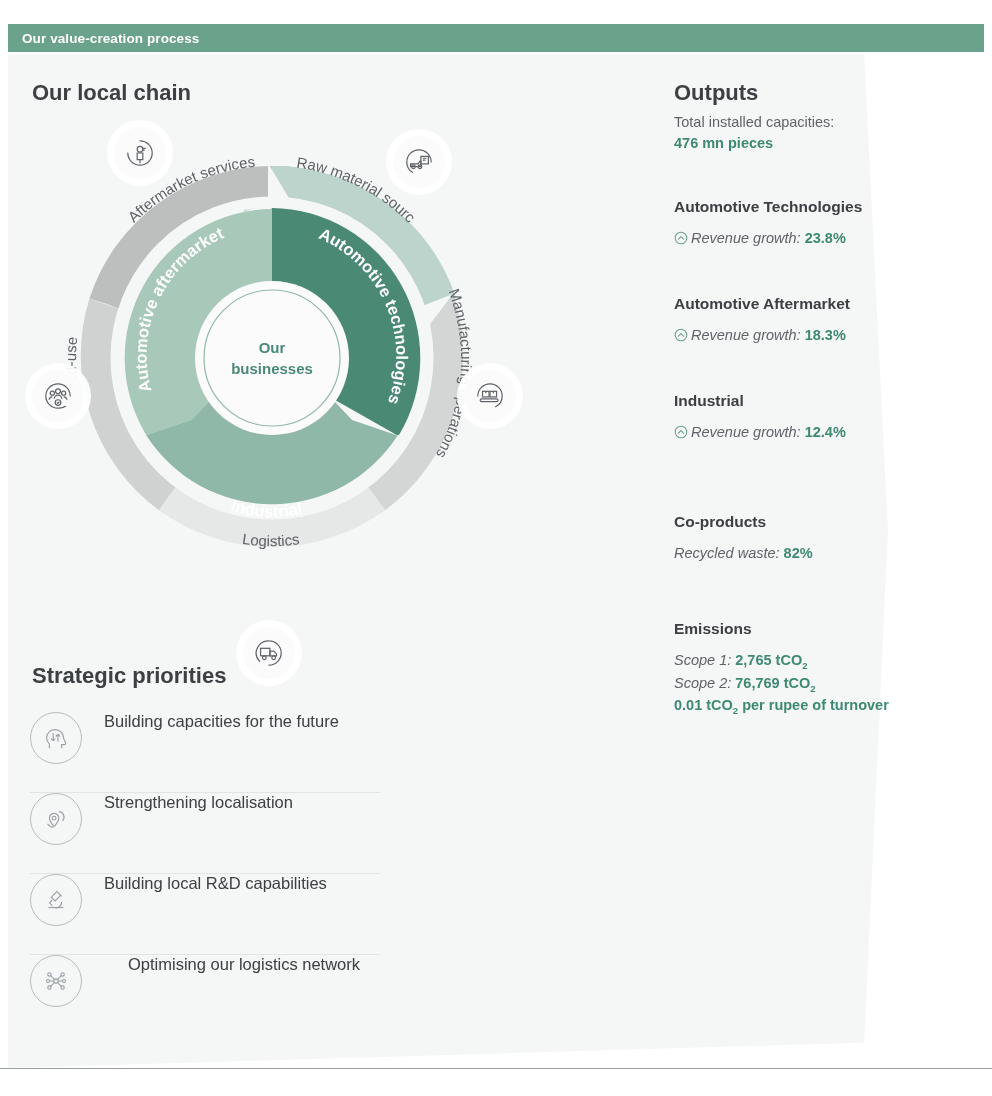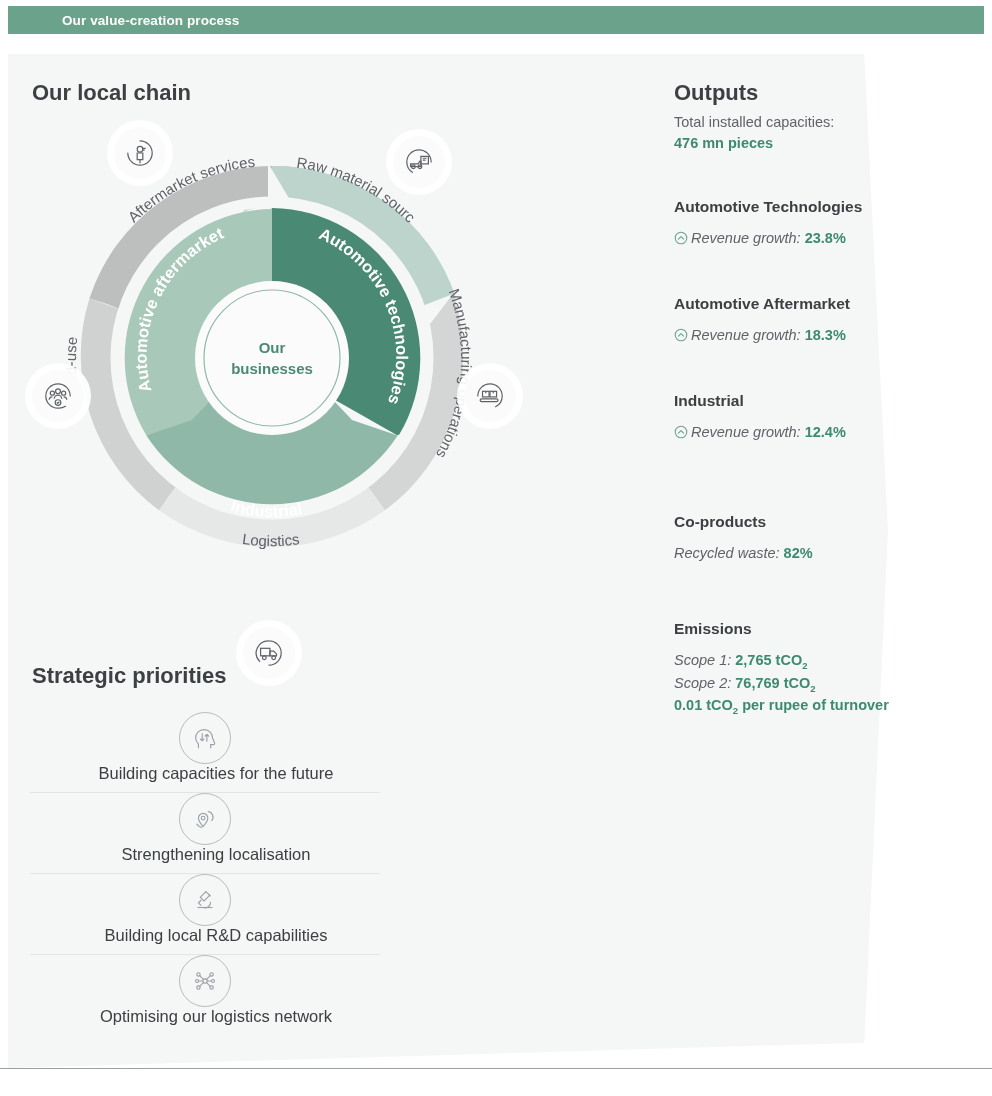--- a/index.html
+++ b/index.html
@@ -28,24 +28,24 @@
     clip-path: polygon(0 0, 97.3% 0, 100% 47%, 97.3% 97.5%, 0 100%);
   }
 
   .bottom-rule {
     position:absolute; left:0; top:1068px; width:992px; height:1px;
     background:#9aa0a6;
   }
 
   
   .header-bar {
-    position:absolute; left:8px; top:6px;
+    position:absolute; left:8px; top:24px;
     width:976px; height:28px;
     background:#6ba28b;
-    display:flex; align-items:center;padding-left:40px;
+    display:flex; align-items:center;
   }
   .header-bar .title {
     color:#ffffff; font-size:13.5px; font-weight:bold;
     letter-spacing:.1px; padding-left:14px;
   }
 
   
   .sec-title {
     position:absolute;
     font-size:22px; font-weight:bold; color:#3c4043;
@@ -76,26 +76,25 @@
     position:absolute; width:52px; height:52px; border-radius:50%;
     background:#fbfbfb;
     box-shadow:0 0 0 7px rgba(255,255,255,.92);
     display:flex; align-items:center; justify-content:center;
   }
   .badge svg { display:block; }
 
   
   .prio-list { position:absolute; left:30px; top:712px; width:350px; }
   .prio-row {
-    display:flex; align-items:center;
+    display:flex; 
     height:81px;
     border-bottom:1px solid #e3e5e5;
-    flex-direction:column;
-  }
-  .prio-row:last-child { border-bottom:none; }
+  }
+  .prio-row:last-child { border-bottom:none;gap:24px; }
   .prio-icon {
     width:52px; height:52px; border-radius:50%;
     border:1px solid #b8bcbe;
     display:flex; align-items:center; justify-content:center;
     flex:0 0 52px;
   }
   .prio-label {
     margin-left:22px; font-size:16.5px; color:#3c4043;
   }
 

